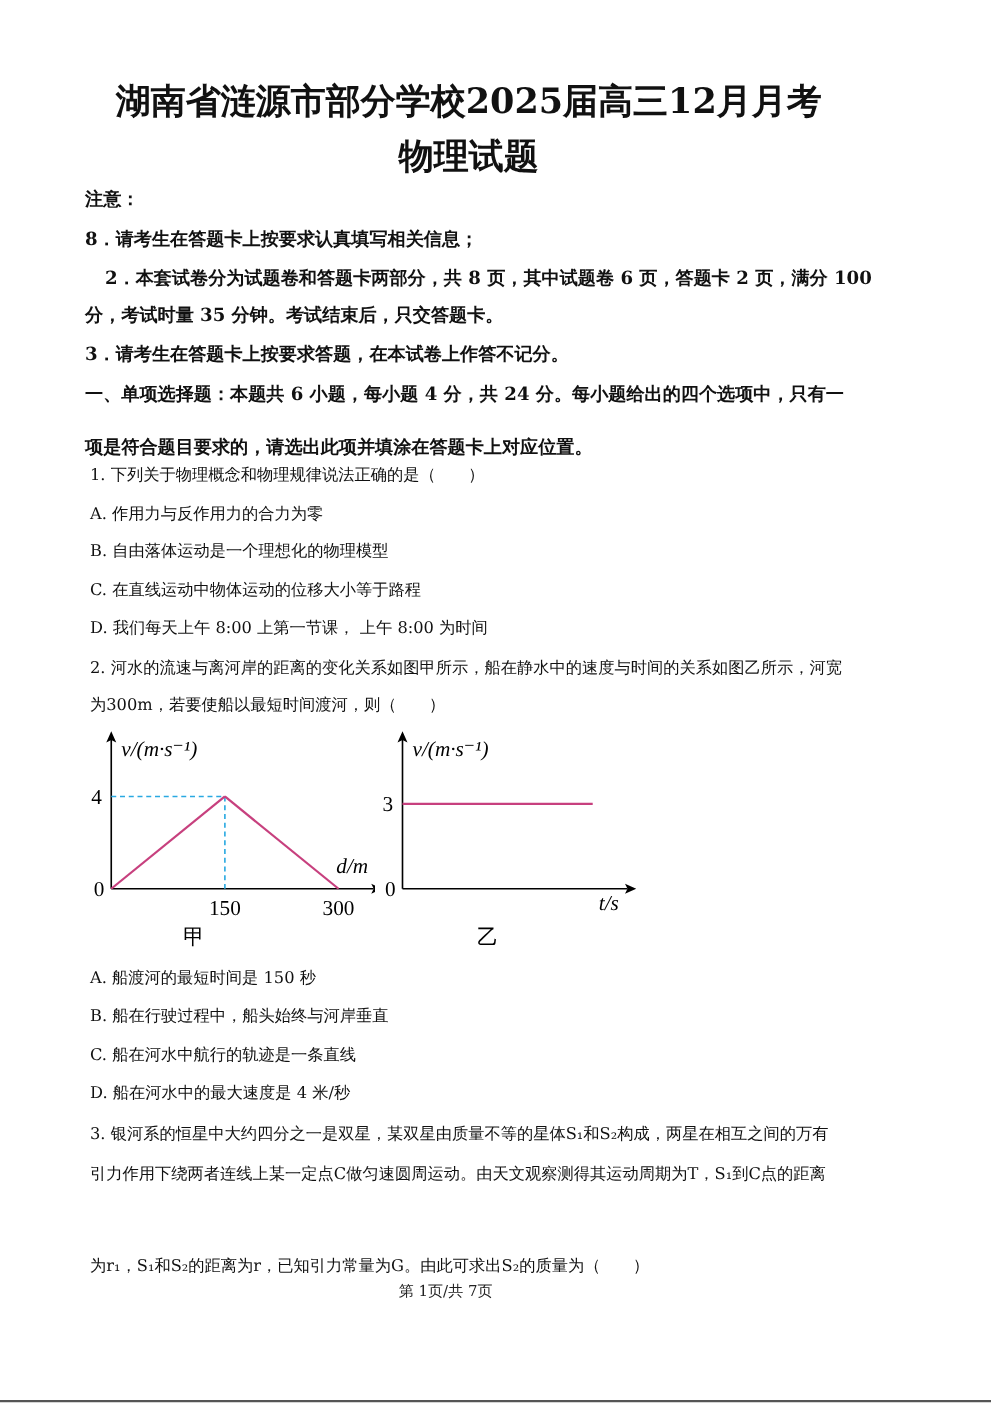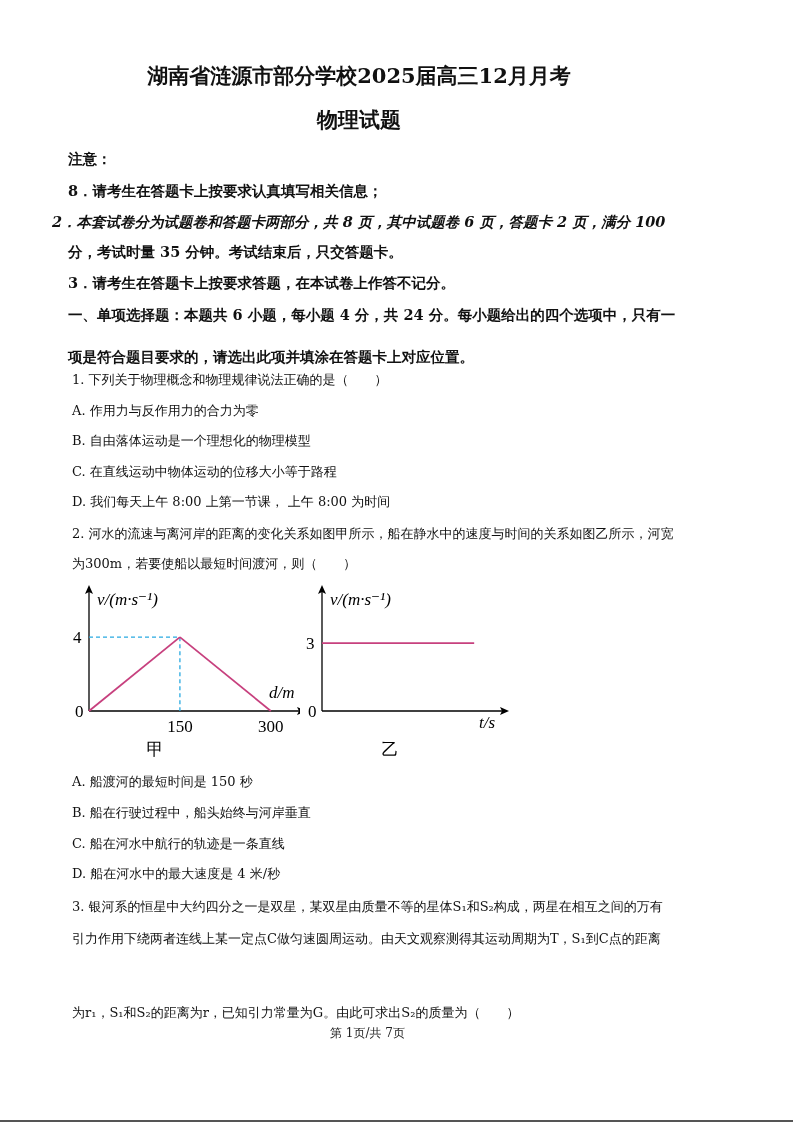--- a/index.html
+++ b/index.html
@@ -1,34 +1,34 @@
 <!DOCTYPE html>
 <html><head>
 <meta charset="utf-8">
 <style>
   html, body { margin:0; padding:0; background:#ffffff; }
   body { width:793px; height:1122px; position:relative; overflow:hidden;
          font-family:"DejaVu Serif", "Liberation Serif", serif; color:#111; }
   .abs { position:absolute; white-space:nowrap; }
-  .title { left:0; width:718px; text-align:center; font-weight:bold; font-size:21px; }
+  .title { left:16px; width:718px; text-align:center; font-weight:bold; font-size:28px; }
   .bold { font-weight:bold; font-size:14.5px; }
   .norm { font-size:13px; }
-  .footer { left:12px; width:711px; text-align:center; font-size:12px; color:#222; }
+  .footer { left:1px; width:711px; text-align:center; font-size:12px; color:#222; }
   .bottom-rule { position:absolute; left:0; bottom:0; width:793px; height:2px; background:#555; }
   svg text { font-family:"Liberation Serif", "DejaVu Serif", serif; }
 </style>
 </head>
 <body>
 
 <div class="abs title" style="top:62px;">湖南省涟源市部分学校2025届高三12月月考</div>
 <div class="abs title" style="top:106px;">物理试题</div>
 
 <div class="abs bold" style="left:68px; top:150px;">注意：</div>
 <div class="abs bold" style="left:68px; top:182px;">8．请考生在答题卡上按要求认真填写相关信息；</div>
-<div class="abs bold" style="left:52px; top:213px;font-style:italic;">2．本套试卷分为试题卷和答题卡两部分，共 8 页，其中试题卷 6 页，答题卡 2 页，满分  100</div>
+<div class="abs bold" style="left:84px; top:213px;">2．本套试卷分为试题卷和答题卡两部分，共 8 页，其中试题卷 6 页，答题卡 2 页，满分  100</div>
 <div class="abs bold" style="left:68px; top:243px;">分，考试时量 35 分钟。考试结束后，只交答题卡。</div>
 <div class="abs bold" style="left:68px; top:274px;">3．请考生在答题卡上按要求答题，在本试卷上作答不记分。</div>
 
 <div class="abs bold" style="left:68px; top:306px;">一、单项选择题：本题共 6 小题，每小题 4 分，共 24 分。每小题给出的四个选项中，只有一</div>
 <div class="abs bold" style="left:68px; top:337px;margin-top:11px;">项是符合题目要求的，请选出此项并填涂在答题卡上对应位置。</div>
 
 <div class="abs norm" style="left:72px; top:371px;">1. 下列关于物理概念和物理规律说法正确的是（　　）</div>
 <div class="abs norm" style="left:72px; top:402px;">A. 作用力与反作用力的合力为零</div>
 <div class="abs norm" style="left:72px; top:432px;">B. 自由落体运动是一个理想化的物理模型</div>
 <div class="abs norm" style="left:72px; top:463px;">C. 在直线运动中物体运动的位移大小等于路程</div>

